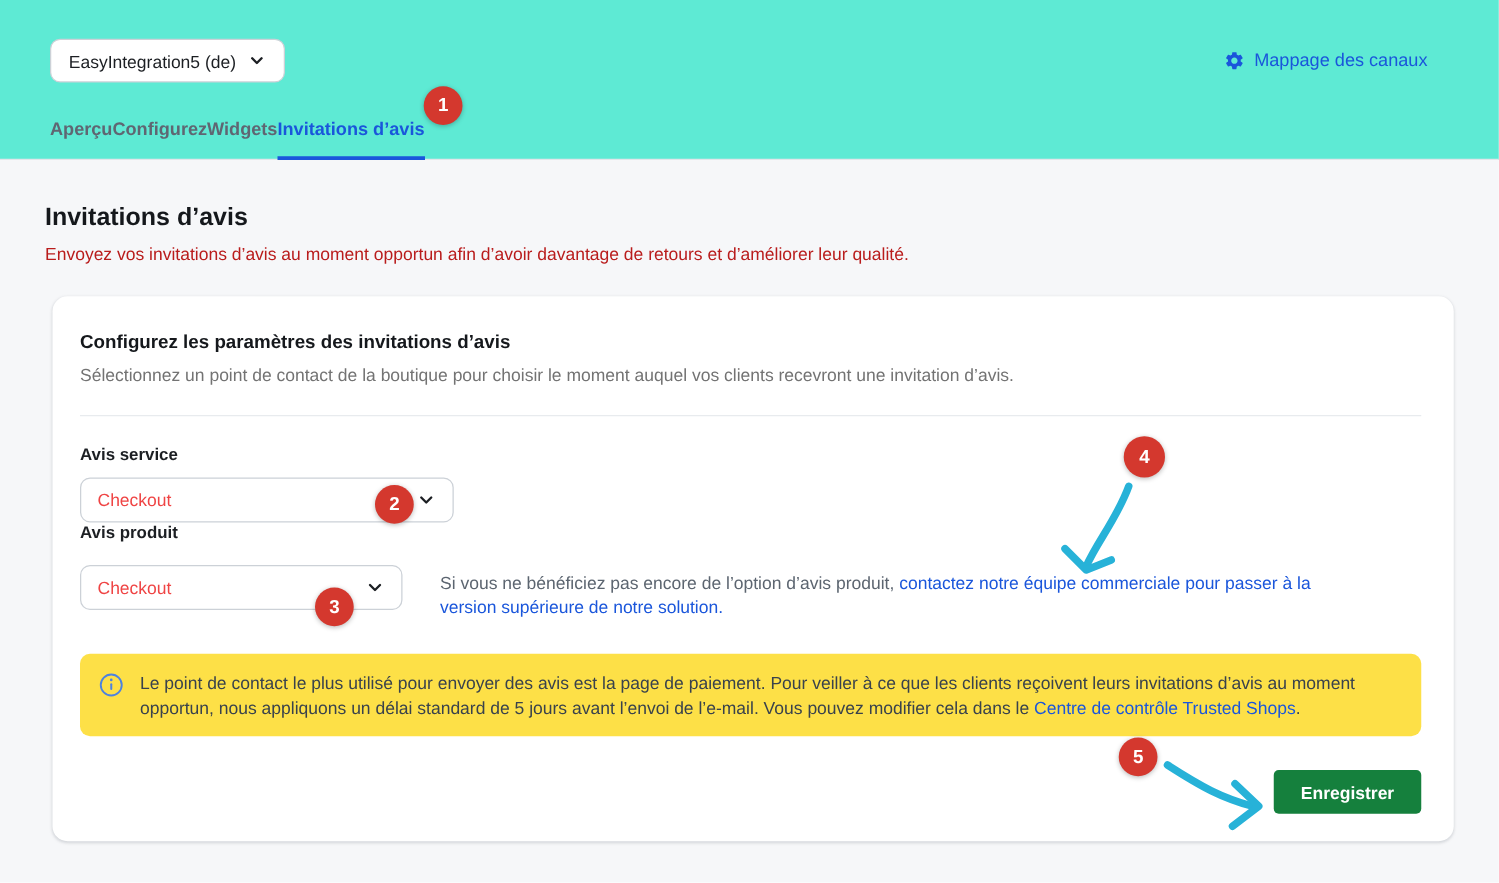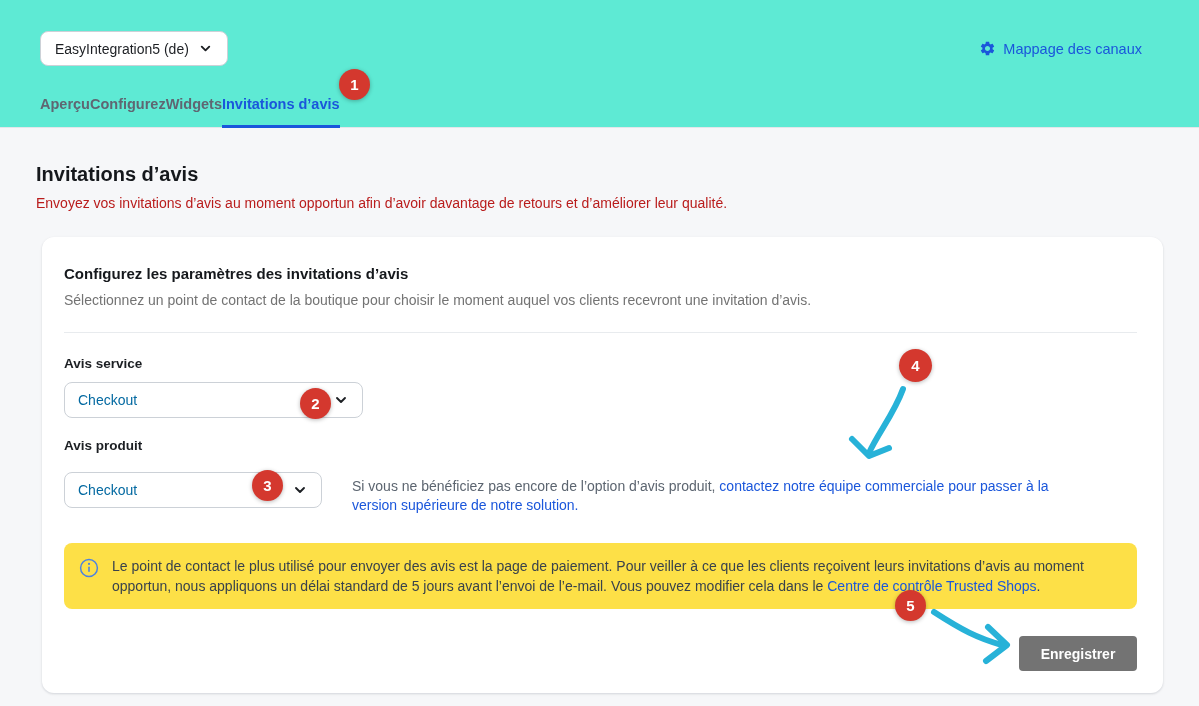--- a/index.html
+++ b/index.html
@@ -54,45 +54,45 @@
   }
   .card-title { font-size:15px; font-weight:700; color:#15181c; }
   .card-subtitle { margin-top:10px; font-size:14px; color:#737373; }
   .divider { border:none; border-top:1px solid #e8ebee; margin:24px 0 23px 0; }
 
   .field-label { display:block; font-size:13.5px; font-weight:700; color:#1c1f23; }
   .select-box {
     margin-top:11px; height:36px; background:#fff;
     border:1px solid #ccd1d7; border-radius:8px;
     display:flex; align-items:center; justify-content:space-between;
-    padding:0 13px; font-size:14px; color:#0369a1; cursor:pointer;
+    padding:0 13px; font-size:14px; color:#ef4444; cursor:pointer;
   }
   .select-service { width:299px; }
   .select-product { width:258px; }
 
-  .field-product { margin-top:20px; }
+  .field-product { }
   .product-row { display:flex; align-items:center; }
   .product-hint {
     margin-left:30px; margin-top:24px; width:730px;
     font-size:14px; line-height:19px; color:#5c6570;
   }
   .text-link { color:#1a56db; text-decoration:none; cursor:pointer; }
 
   .info-box {
     margin-top:28px; display:flex; gap:13px; align-items:flex-start;
     background:#fde047; border-radius:8px; padding:13px 16px 13px 15px;
   }
   .info-icon { flex:0 0 auto; margin-top:2px; }
   .info-text { font-size:14px; line-height:20px; font-weight:500; color:#39424c; }
   .info-text .text-link { font-weight:500; }
 
   .actions { margin-top:27px; display:flex; justify-content:flex-end; }
   .save-button {
     height:35px; padding:0 20px; min-width:118px;
-    background:#737373; color:#fff; border:none; border-radius:4px;
+    background:#15803d; color:#fff; border:none; border-radius:4px;
     font-size:14px; font-weight:700; font-family:inherit; cursor:pointer;
   }
 
   
   .overlay-svg { position:absolute; left:0; top:0; pointer-events:none; }
   .annot-badge {
     position:absolute; width:31px; height:31px; border-radius:50%;
     background:#d4382e; color:#fff; font-size:15px; font-weight:700;
     display:flex; align-items:center; justify-content:center;
     box-shadow:0 1px 4px rgba(0,0,0,.28);

